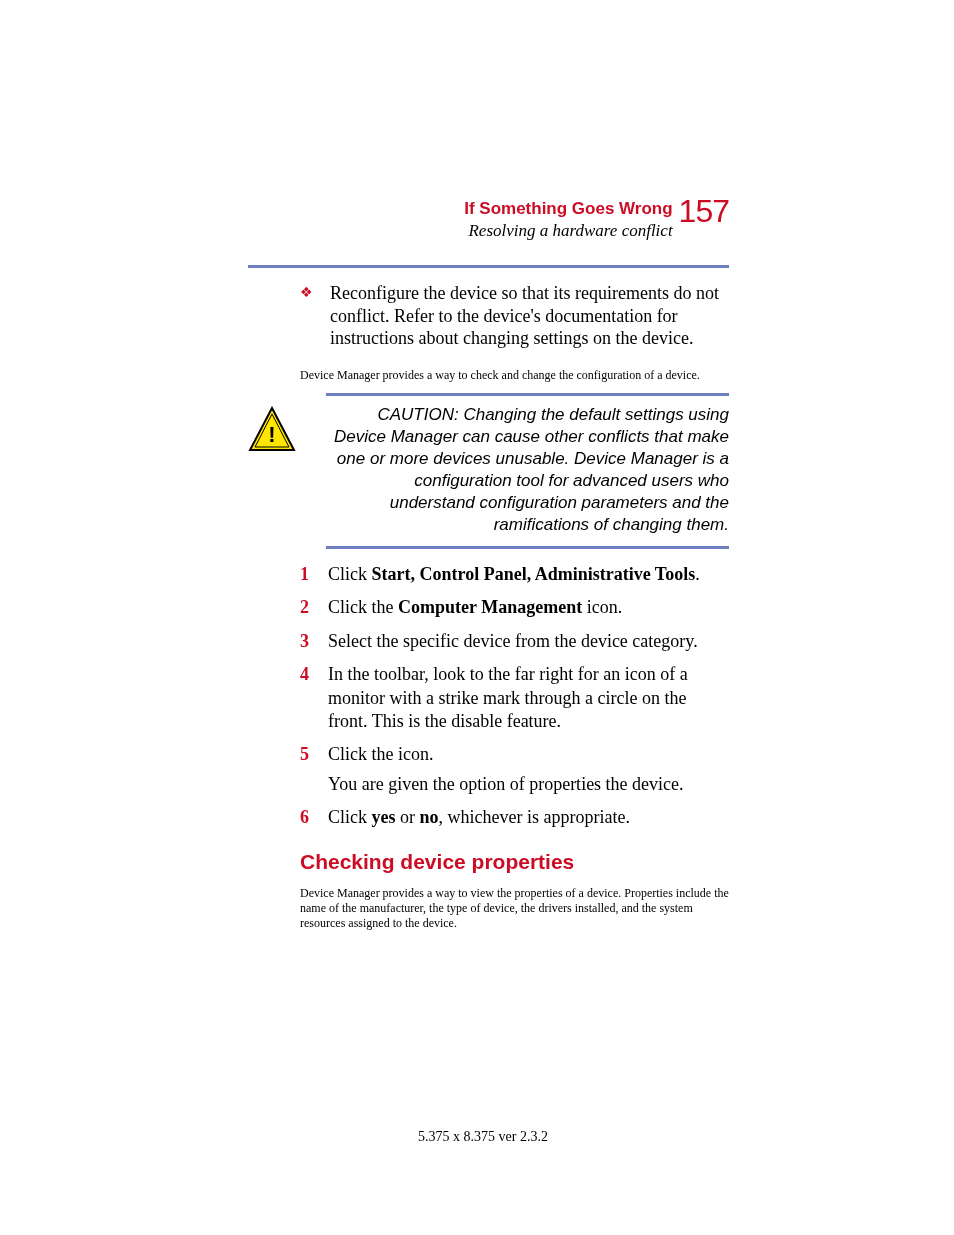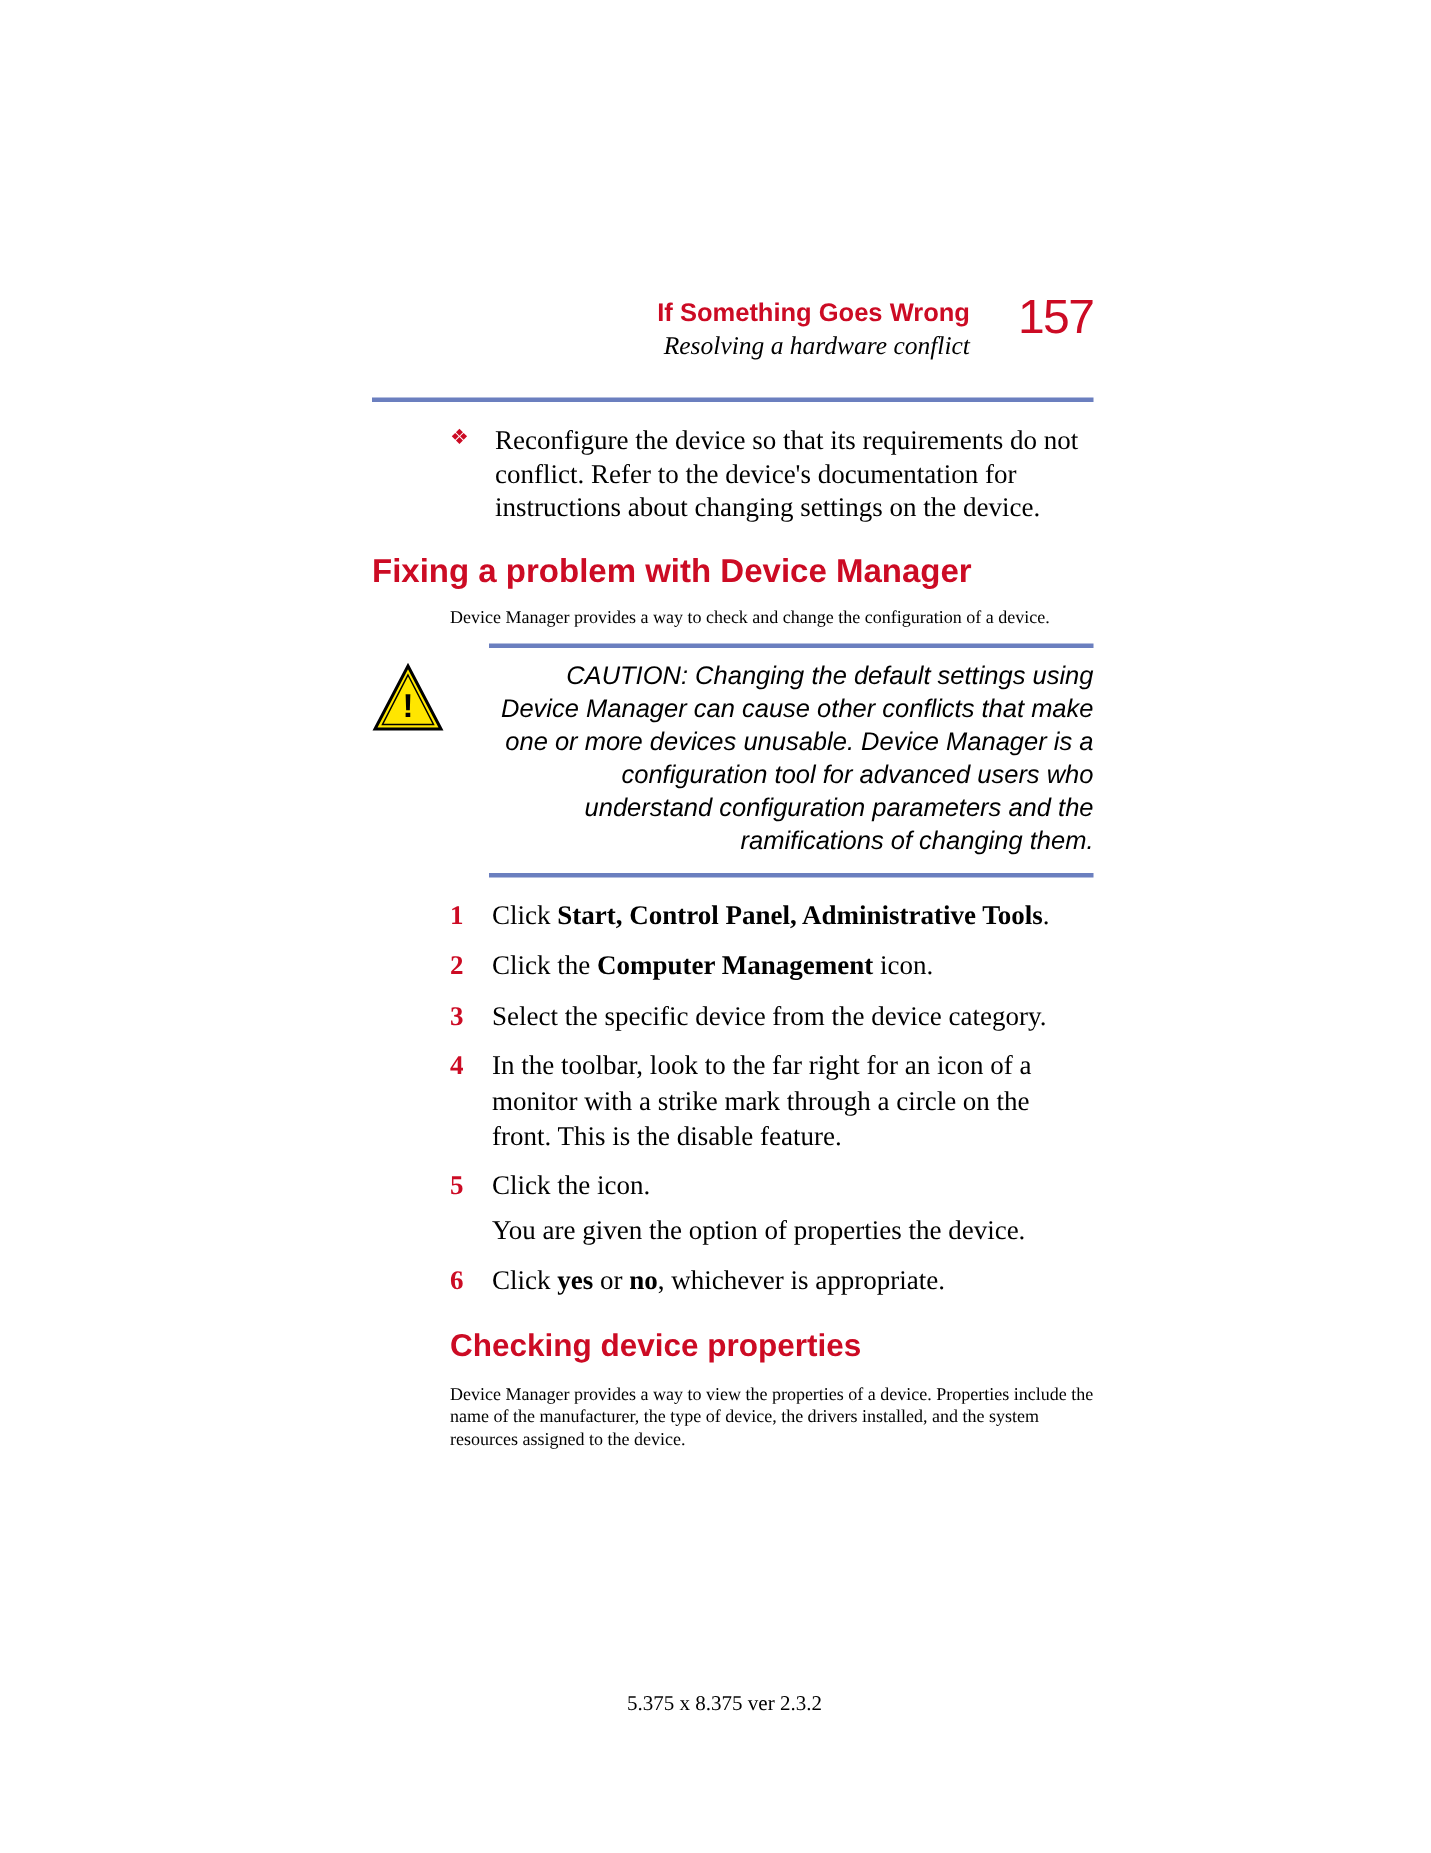--- a/index.html
+++ b/index.html
@@ -15,21 +15,21 @@
     position: relative;
     box-sizing: border-box;
     padding: 190px 220px 0 248px;
   }
   .header-block {
     position: absolute;
     top: 195px;
     right: 225px;
     display: flex;
     align-items: flex-start;
-    gap: 32px;
+    gap: 6px;
   }
   .header-text {
     text-align: right;
     padding-top: 4px;
   }
   .header-title {
     font-family: Arial, Helvetica, sans-serif;
     font-weight: bold;
     color: #cc0b24;
     font-size: 17px;
@@ -196,21 +196,20 @@
       <hr class="rule">
     </div>
 
   <div class="content">
 
     <div class="diamond-bullet">
       <span class="bullet">❖</span>
       <span class="text">Reconfigure the device so that its requirements do not conflict. Refer to the device's documentation for instructions about changing settings on the device.</span>
     </div>
 
-    <h2 class="section">Fixing a problem with Device Manager</h2>
     <p class="body-text indent-block">Device Manager provides a way to check and change the configuration of a device.</p>
 
     <div class="caution-wrap">
       <hr class="caution-rule">
       <div class="caution-body">
         <svg class="caution-icon" viewBox="0 0 48 48">
           <polygon points="24,2 46,44 2,44" fill="#ffe600" stroke="#000" stroke-width="2"></polygon>
           <polygon points="24,8 41,41 7,41" fill="none" stroke="#000" stroke-width="1"></polygon>
           <text x="24" y="36" text-anchor="middle" font-family="Arial" font-size="22" font-weight="bold" fill="#000">!</text>
         </svg>

